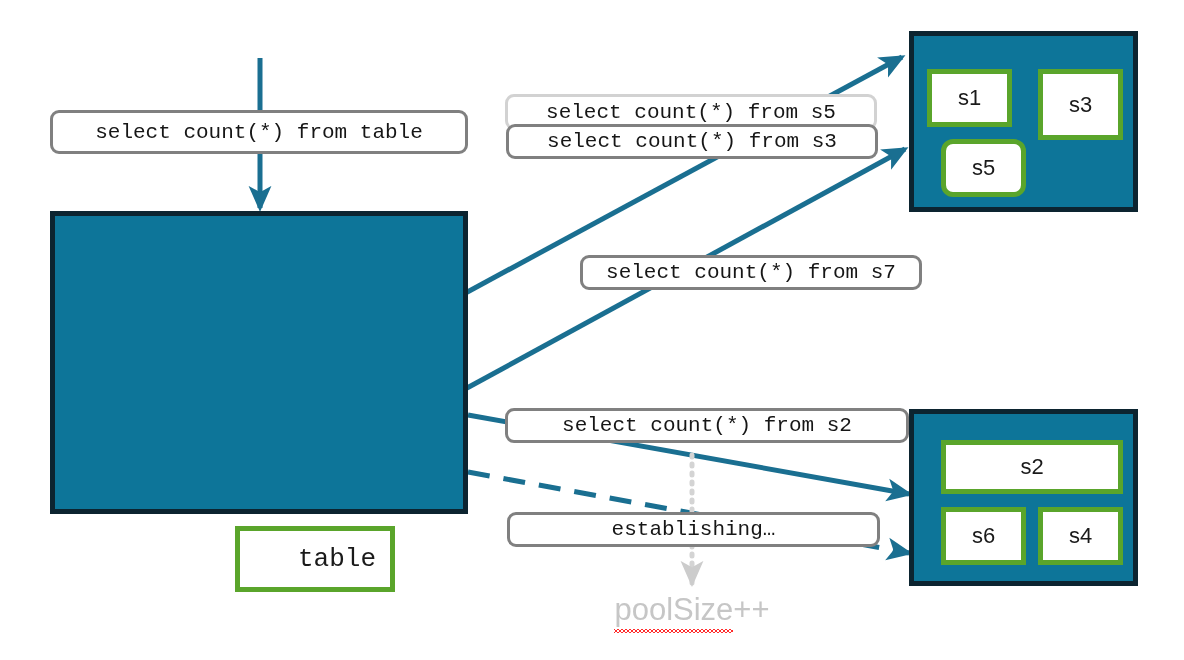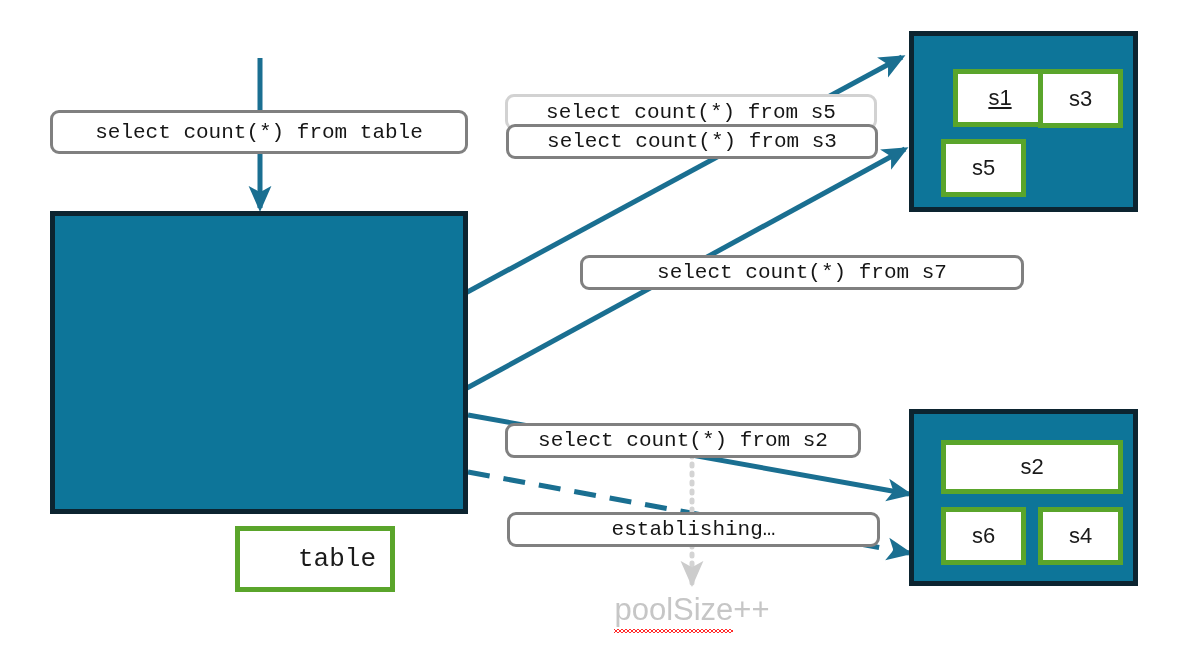--- a/index.html
+++ b/index.html
@@ -71,23 +71,23 @@
     font-family: "Liberation Mono", "DejaVu Sans Mono", monospace;
     font-size: 26px;
   }
   #node-table {
     left: 180px;
     top: 310px;
     width: 160px;
     height: 66px;
     padding-left: 44px;
   }
-  #node-s1 { left: 39px; top: 33px; width: 94px; height: 58px; text-decoration: underline; }
-  #node-s3 { left: 124px; top: 33px; width: 85px; height: 59px; }
-  #node-s5 { left: 27px; top: 103px; width: 85px; height: 58px; }
+  #node-s1 { left: 13px; top: 33px; width: 85px; height: 58px; }
+  #node-s3 { left: 124px; top: 33px; width: 85px; height: 71px; }
+  #node-s5 { left: 27px; top: 103px; width: 85px; height: 58px; border-radius: 12px; }
   #node-s7 { left: 124px; top: 103px; width: 85px; height: 58px; }
   #node-s2 { left: 27px; top: 26px; width: 182px; height: 54px; }
   #node-s6 { left: 27px; top: 93px; width: 85px; height: 58px; }
   #node-s4 { left: 124px; top: 93px; width: 85px; height: 58px; }
 
   
   .label-box {
     position: absolute;
     background: #ffffff;
     border: 3px solid #808080;
@@ -105,22 +105,22 @@
   .label-box.faded {
     border-color: #d2d2d2;
     z-index: 3;
   }
   .label-box.front {
     z-index: 4;
   }
   #lbl-table   { left: 50px;  top: 110px; width: 418px; height: 44px; z-index: 5; }
   #lbl-s5      { left: 505px; top: 94px;  width: 372px; height: 36px; }
   #lbl-s3      { left: 506px; top: 124px; width: 372px; height: 35px; font-family: Liberation Mono, monospace; }
-  #lbl-s7      { left: 580px; top: 255px; width: 444px; height: 35px; }
-  #lbl-s2      { left: 505px; top: 423px; width: 356px; height: 35px; }
+  #lbl-s7      { left: 580px; top: 255px; width: 342px; height: 35px; }
+  #lbl-s2      { left: 505px; top: 408px; width: 404px; height: 35px; }
   #lbl-est     { left: 507px; top: 512px; width: 373px; height: 35px; }
 
   
   #poolsize-text {
     position: absolute;
     left: 592px;
     top: 592px;
     width: 200px;
     text-align: center;
     font-family: "Liberation Sans", sans-serif;

